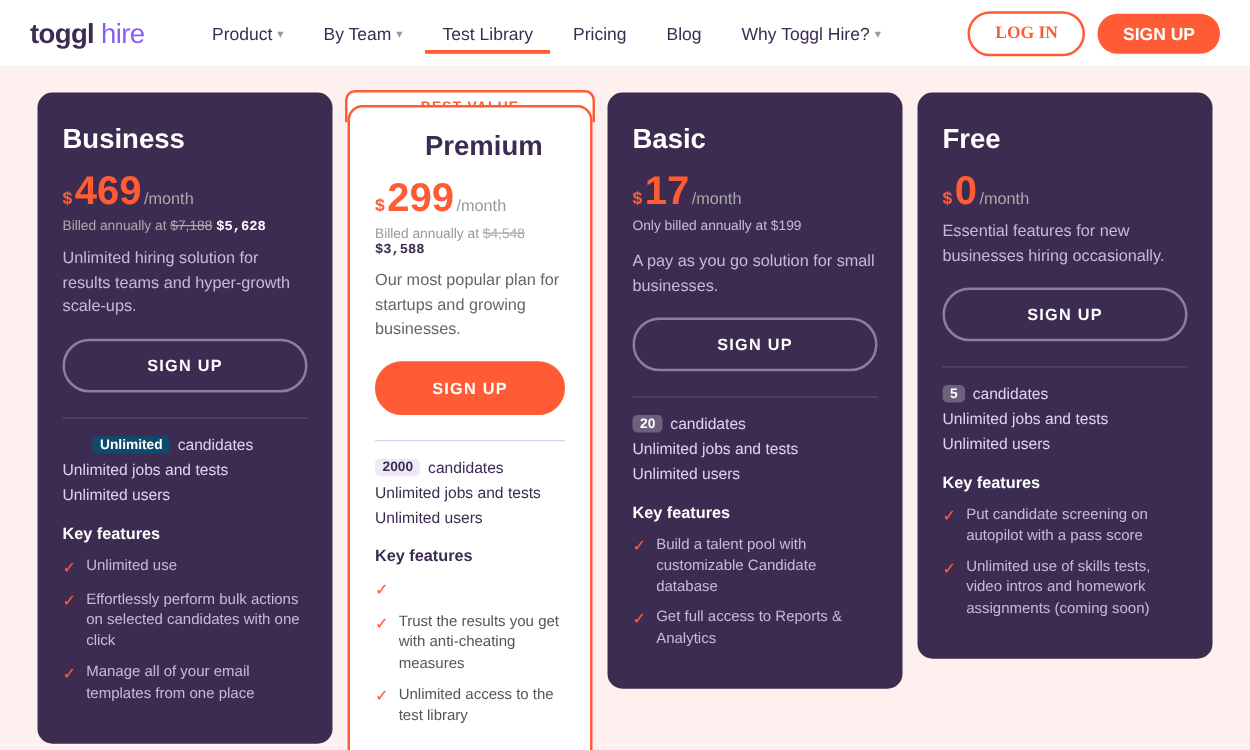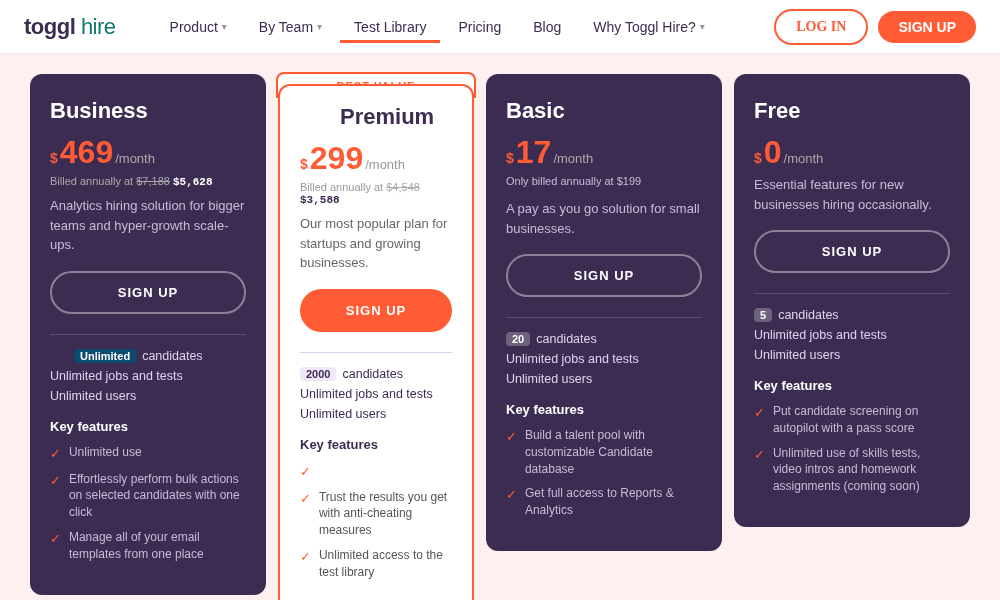--- a/index.html
+++ b/index.html
@@ -263,21 +263,21 @@
       flex-shrink: 0;
       margin-top: 1px;
     }
     .card.premium .check-icon { color: #ff5c35; }
   </style>
 </head>
 <body>
 
 <nav>
   <div class="logo">
-    <span>toggl</span><span style="color:#0f766e;font-weight:400"> hire</span>
+    <span>toggl</span><span style="color:#8b5cf6;font-weight:400"> hire</span>
   </div>
   <div class="nav-links">
     <a class="nav-link">
       <span>Product</span>
       <span class="chevron">▾</span>
     </a>
     <a class="nav-link">
       <span>By Team</span>
       <span class="chevron">▾</span>
     </a>
@@ -307,21 +307,21 @@
     <div class="card">
       <div class="card-name">Business</div>
       <div class="price-row">
         <span class="price-currency">$</span>
         <span class="price-amount">469</span>
         <span class="price-period">/month</span>
       </div>
       <div class="billed-info">
         <span>Billed annually at </span><s>$7,188</s> <span class="new-price">$5,628</span>
       </div>
-      <div class="card-desc">Analytics hiring solution for bigger teams and hyper-growth scale-ups.</div>
+      <div class="card-desc">Unlimited hiring solution for results teams and hyper-growth scale-ups.</div>
       <button class="btn-card-signup">SIGN UP</button>
       <div class="divider"></div>
       <ul class="features-list">
         <li>
           <span class="feature-badge unlimited">Unlimited</span>
           <span> candidates</span>
         </li>
         <li>Unlimited jobs and tests</li>
         <li>Unlimited users</li>
       </ul>

